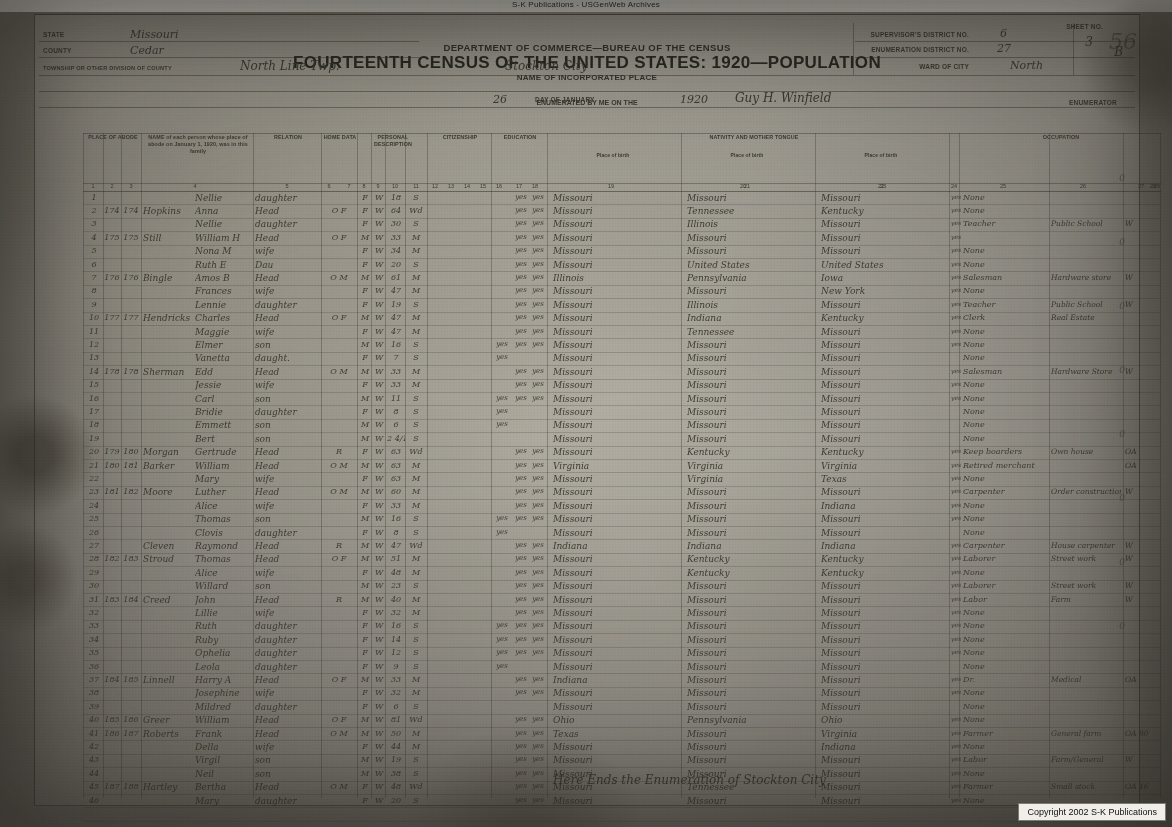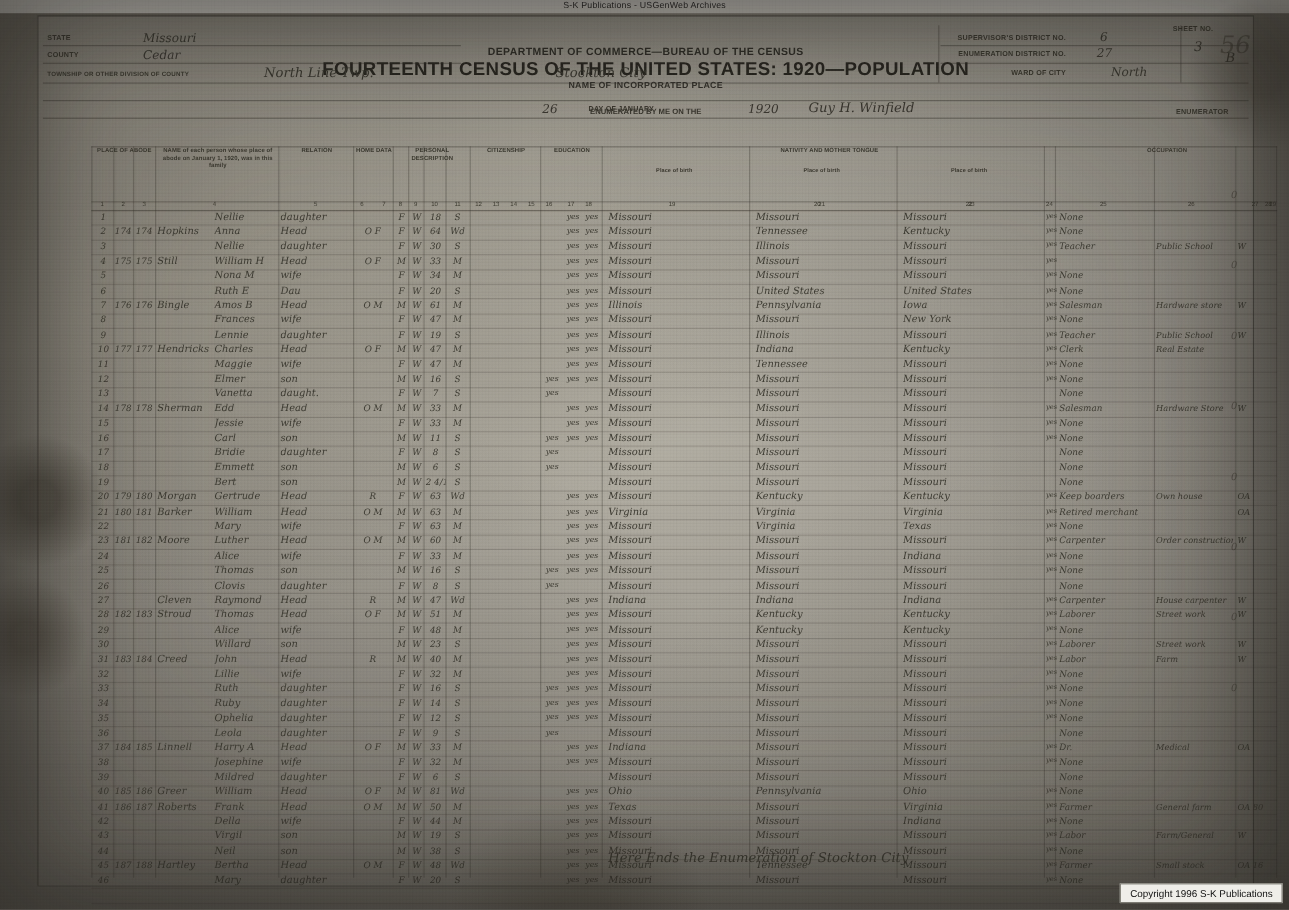--- a/index.html
+++ b/index.html
@@ -966,14 +966,14 @@
         <div style="height: 64px;">0</div>
         <div style="height: 64px;">0</div>
         <div style="height: 64px;">0</div>
         <div style="height: 64px;">0</div>
       </div>
   </div>
 
   <div class="stains"></div>
   <div class="noise"></div>
   <div class="vignette"></div>
-  <div class="copy">Copyright 1996 S-K Publications</div>
+  <div class="copy">Copyright 2002 S-K Publications</div>
 </div>
 
 </body></html>

